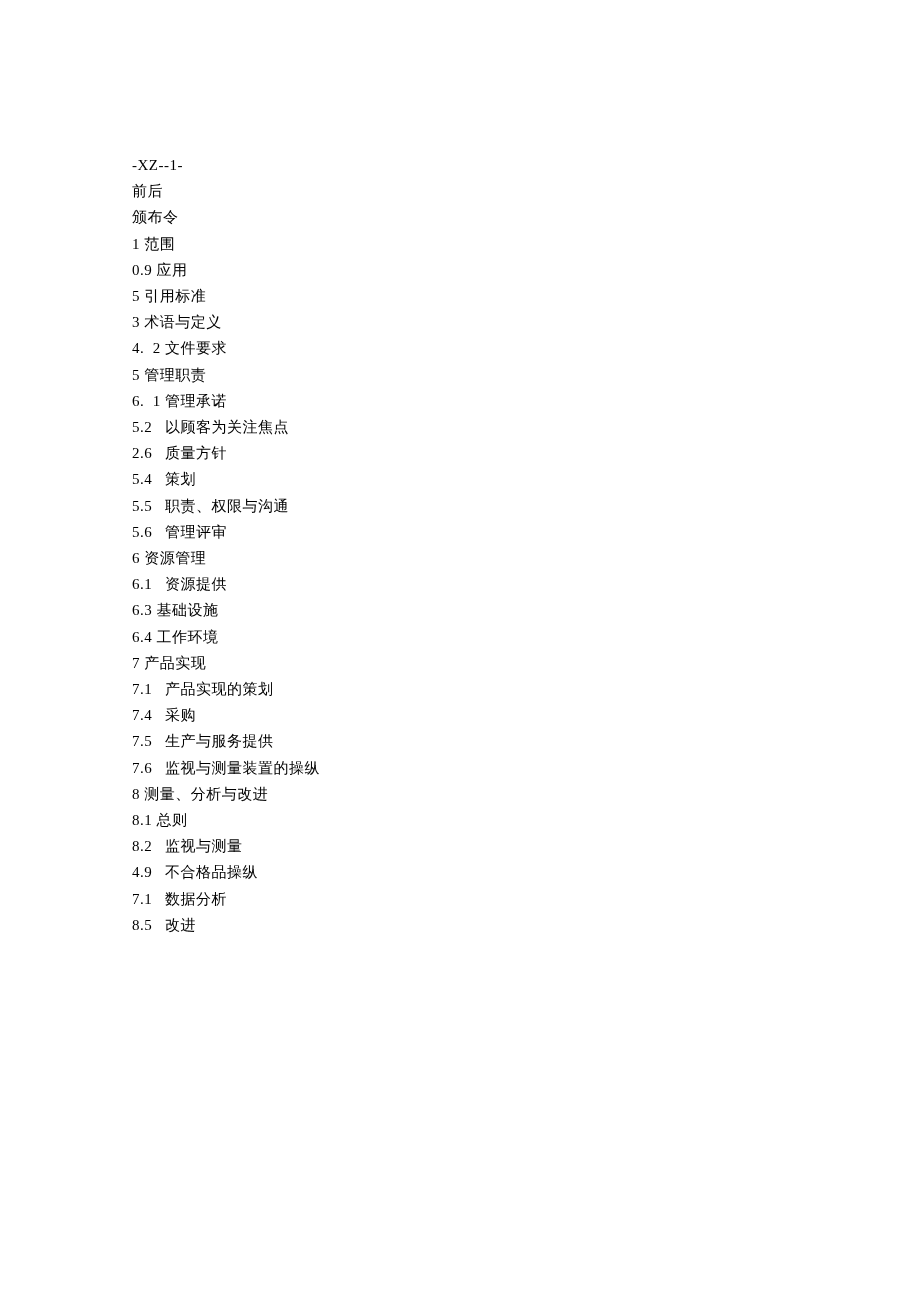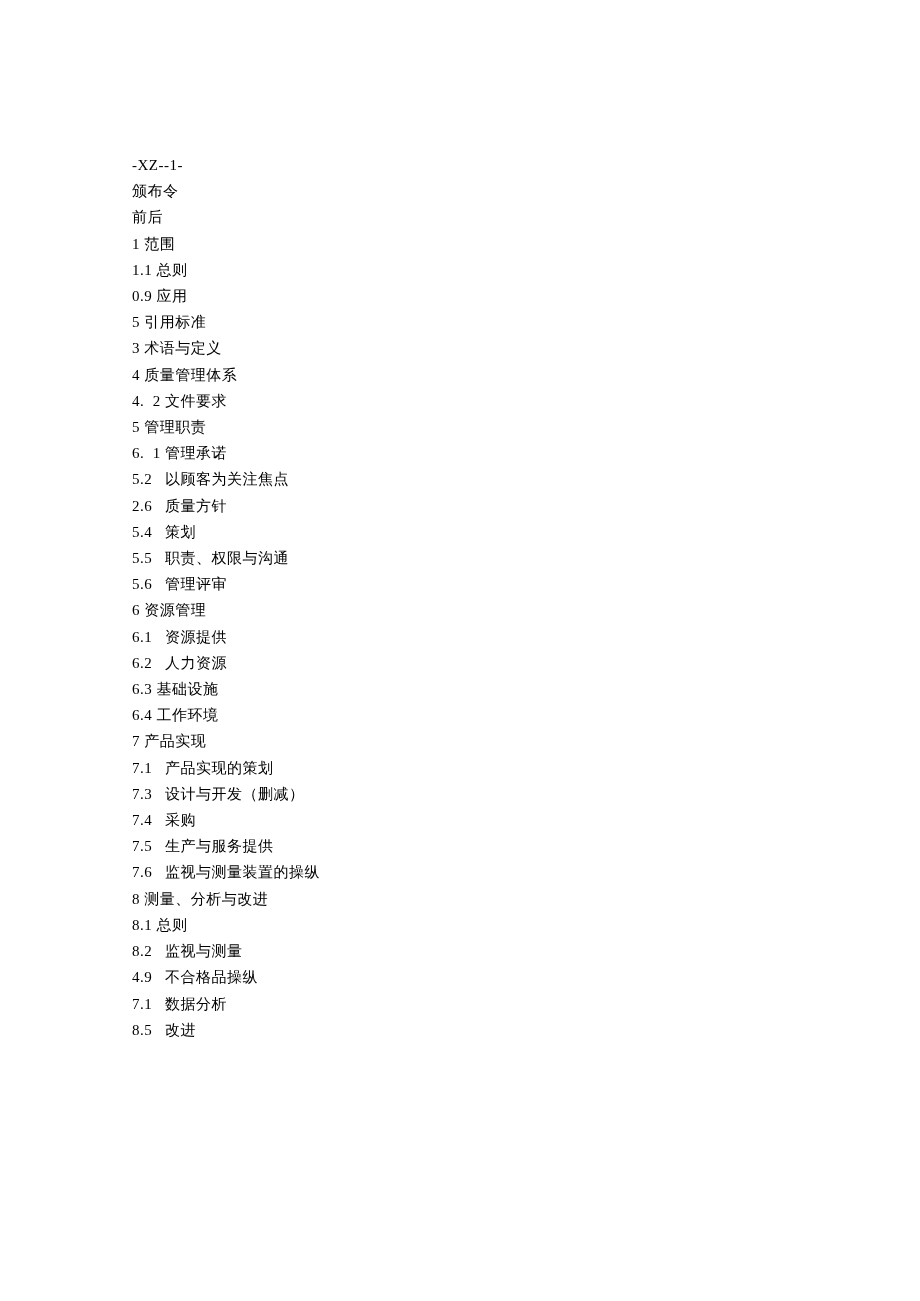--- a/index.html
+++ b/index.html
@@ -26,44 +26,40 @@
       line-height: 26.2px;
       white-space: pre;
       letter-spacing: 0.5px;
     }
   </style>
 </head>
 <body>
 
 <div class="document-content">
   <div class="toc-line">-XZ--1-</div>
+  <div class="toc-line">前后</div>
   <div class="toc-line">颁布令</div>
-  <div class="toc-line">前后</div>
   <div class="toc-line">1 范围</div>
-  <div class="toc-line">1.1 总则</div>
   <div class="toc-line">0.9 应用</div>
   <div class="toc-line">5 引用标准</div>
   <div class="toc-line">3 术语与定义</div>
-  <div class="toc-line">4 质量管理体系</div>
   <div class="toc-line">4.  2 文件要求</div>
   <div class="toc-line">5 管理职责</div>
   <div class="toc-line">6.  1 管理承诺</div>
   <div class="toc-line">5.2   以顾客为关注焦点</div>
   <div class="toc-line">2.6   质量方针</div>
   <div class="toc-line">5.4   策划</div>
   <div class="toc-line">5.5   职责、权限与沟通</div>
   <div class="toc-line">5.6   管理评审</div>
   <div class="toc-line">6 资源管理</div>
   <div class="toc-line">6.1   资源提供</div>
-  <div class="toc-line">6.2   人力资源</div>
   <div class="toc-line">6.3 基础设施</div>
   <div class="toc-line">6.4 工作环境</div>
   <div class="toc-line">7 产品实现</div>
   <div class="toc-line">7.1   产品实现的策划</div>
-  <div class="toc-line">7.3   设计与开发（删减）</div>
   <div class="toc-line">7.4   采购</div>
   <div class="toc-line">7.5   生产与服务提供</div>
   <div class="toc-line">7.6   监视与测量装置的操纵</div>
   <div class="toc-line">8 测量、分析与改进</div>
   <div class="toc-line">8.1 总则</div>
   <div class="toc-line">8.2   监视与测量</div>
   <div class="toc-line">4.9   不合格品操纵</div>
   <div class="toc-line">7.1   数据分析</div>
   <div class="toc-line">8.5   改进</div>
 </div>

